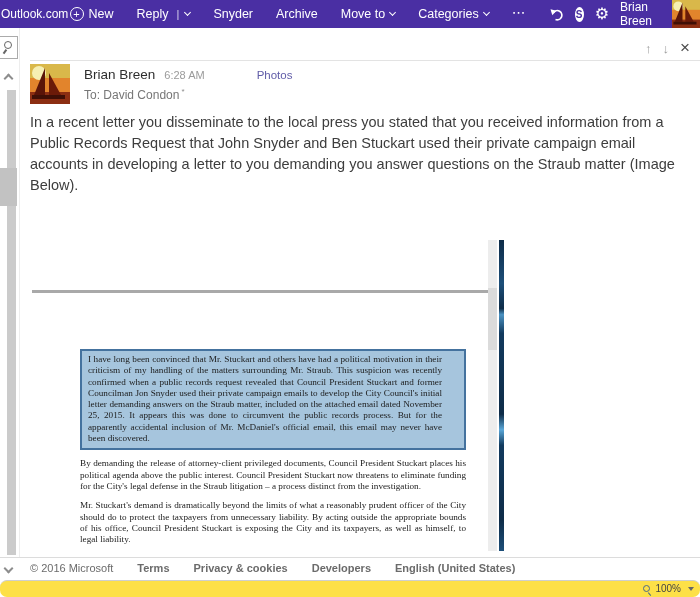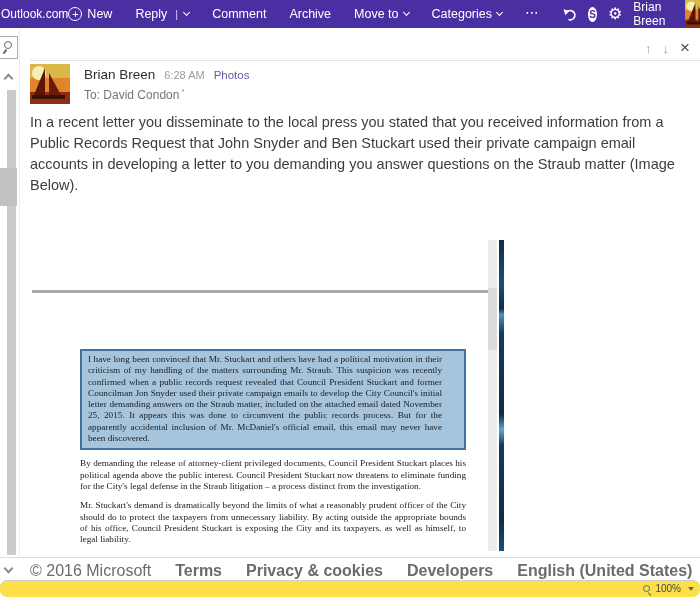--- a/index.html
+++ b/index.html
@@ -55,21 +55,21 @@
   .arrow-down-icon::before { content:"↓"; color:#9d9d9d; font-size:13px; }
   .close-x-icon::before { content:"×"; color:#4c4c4c; font-size:17px; line-height:11px; }
   .pane-nav > span { cursor:pointer; }
   .header-divider { position:absolute; top:60px; left:30px; width:670px; height:1px; background:#e3e3e3; }
 
   
   .sender-avatar { position:absolute; left:30px; top:64px; width:40px; height:40px; cursor:pointer; }
   .sender-name-row { position:absolute; left:84px; top:67px; display:flex; align-items:baseline; gap:9px; }
   .sender-name { font-size:13.5px; color:#2e2e2e; cursor:pointer; }
   .sender-time { font-size:11px; color:#9b9b9b; }
-  .photos-link { font-size:11.5px; color:#605ca8; cursor:pointer; }
+  .photos-link { font-size:11.5px; color:#605ca8; cursor:pointer;margin-left:43px; }
   .sender-to-row { position:absolute; left:84px; top:87px; font-size:12px; color:#767676; }
   .to-mark { font-size:8px; vertical-align:super; color:#8a8a8a; margin-left:2px; }
 
   
   .email-body { position:absolute; left:30px; top:112px; width:662px;
                 font-size:14.5px; color:#3d3d3d; line-height:21px; }
   .salutation { margin-bottom:13px; }
 
   
   .letter-img { position:absolute; left:30px; top:240px; width:475px; height:311px; background:#fff; }
@@ -82,21 +82,21 @@
                          #0e2c48 90%,#1d4f79 100%); }
   .letter-text { position:absolute; left:50px; top:109px; width:386px;
                  font-family:"Liberation Serif","DejaVu Serif",serif;
                  font-size:9.2px; line-height:11.3px; text-align:justify; color:#1c1c1c; }
   .hl-box { background:#a6c5dd; border:2px solid #44729e; padding:3px 22px 4px 6px; }
   .lp { margin-top:8px; }
 
   
   .footer-divider { position:absolute; top:557px; left:0; width:700px; height:1px; background:#dcdcdc; }
   .footer { position:absolute; top:562px; left:30px; display:flex; gap:24px;
-            font-size:16px; color:#6b6b6b; }
+            font-size:11px; color:#6b6b6b; }
   .footer .f-link { cursor:pointer;font-weight:bold; }
 
   
   .statusbar { position:absolute; bottom:0; left:0; width:700px; height:17px;
                background:#fde047; border-top:1px solid #cfcfcd;border-radius:7px; }
   .zoom-ctl { position:absolute; right:6px; top:2px; display:flex; align-items:center;
               gap:5px; font-size:10px; color:#444; cursor:pointer; }
   .zoom-mag { position:relative; width:7px; height:7px; border:1.2px solid #4a6a8a;
               border-radius:50%; display:inline-block; }
   .zoom-mag::after { content:""; position:absolute; width:1.4px; height:4px; background:#4a6a8a;
@@ -116,21 +116,21 @@
       <span class="plus-circle">+</span>
       <span>New</span>
     </div>
 
     <div class="tb-item">
       <span>Reply</span>
       <span class="sep">|</span>
       <span class="chev"></span>
     </div>
 
-    <div class="tb-item">Comment</div>
+    <div class="tb-item">Snyder</div>
 
     <div class="tb-item">Archive</div>
 
     <div class="tb-item">
       <span>Move to</span>
       <span class="chev"></span>
     </div>
 
     <div class="tb-item">
       <span>Categories</span>

